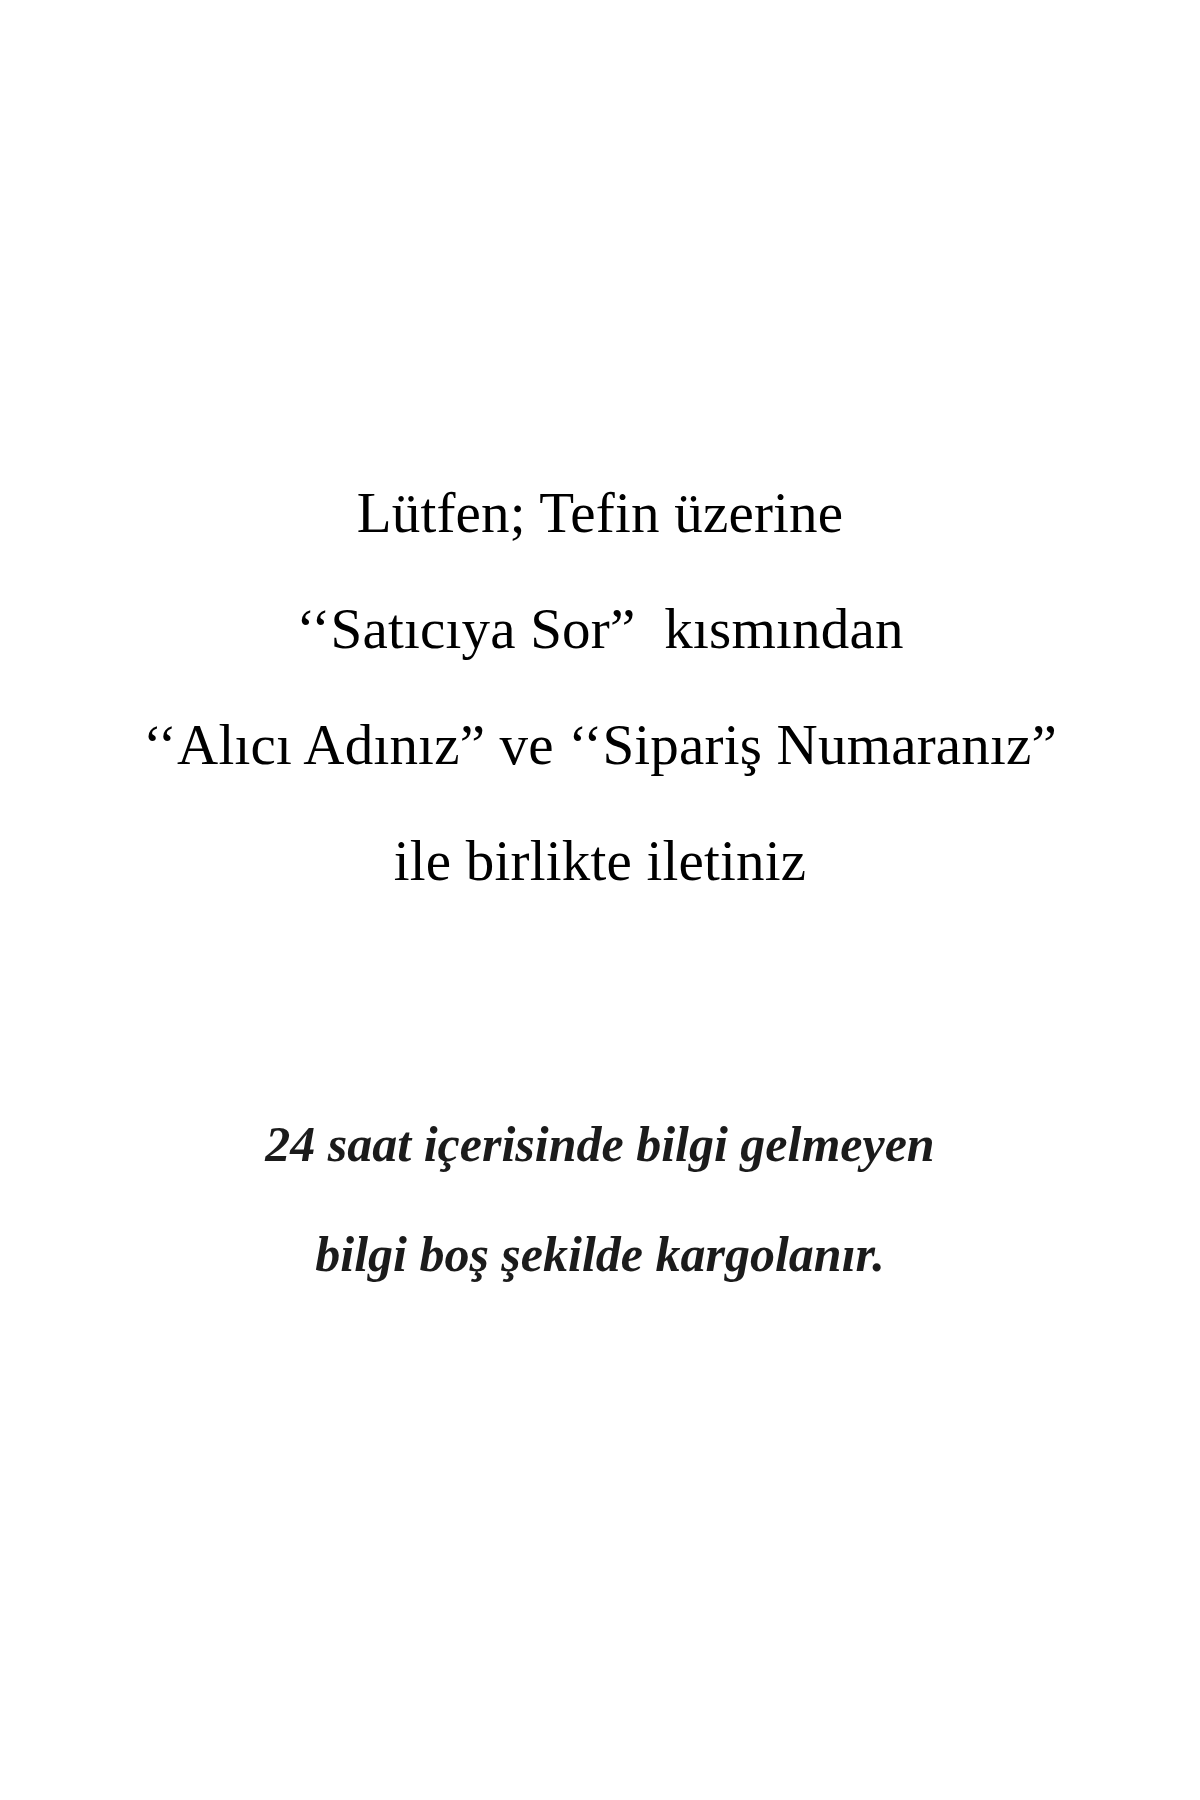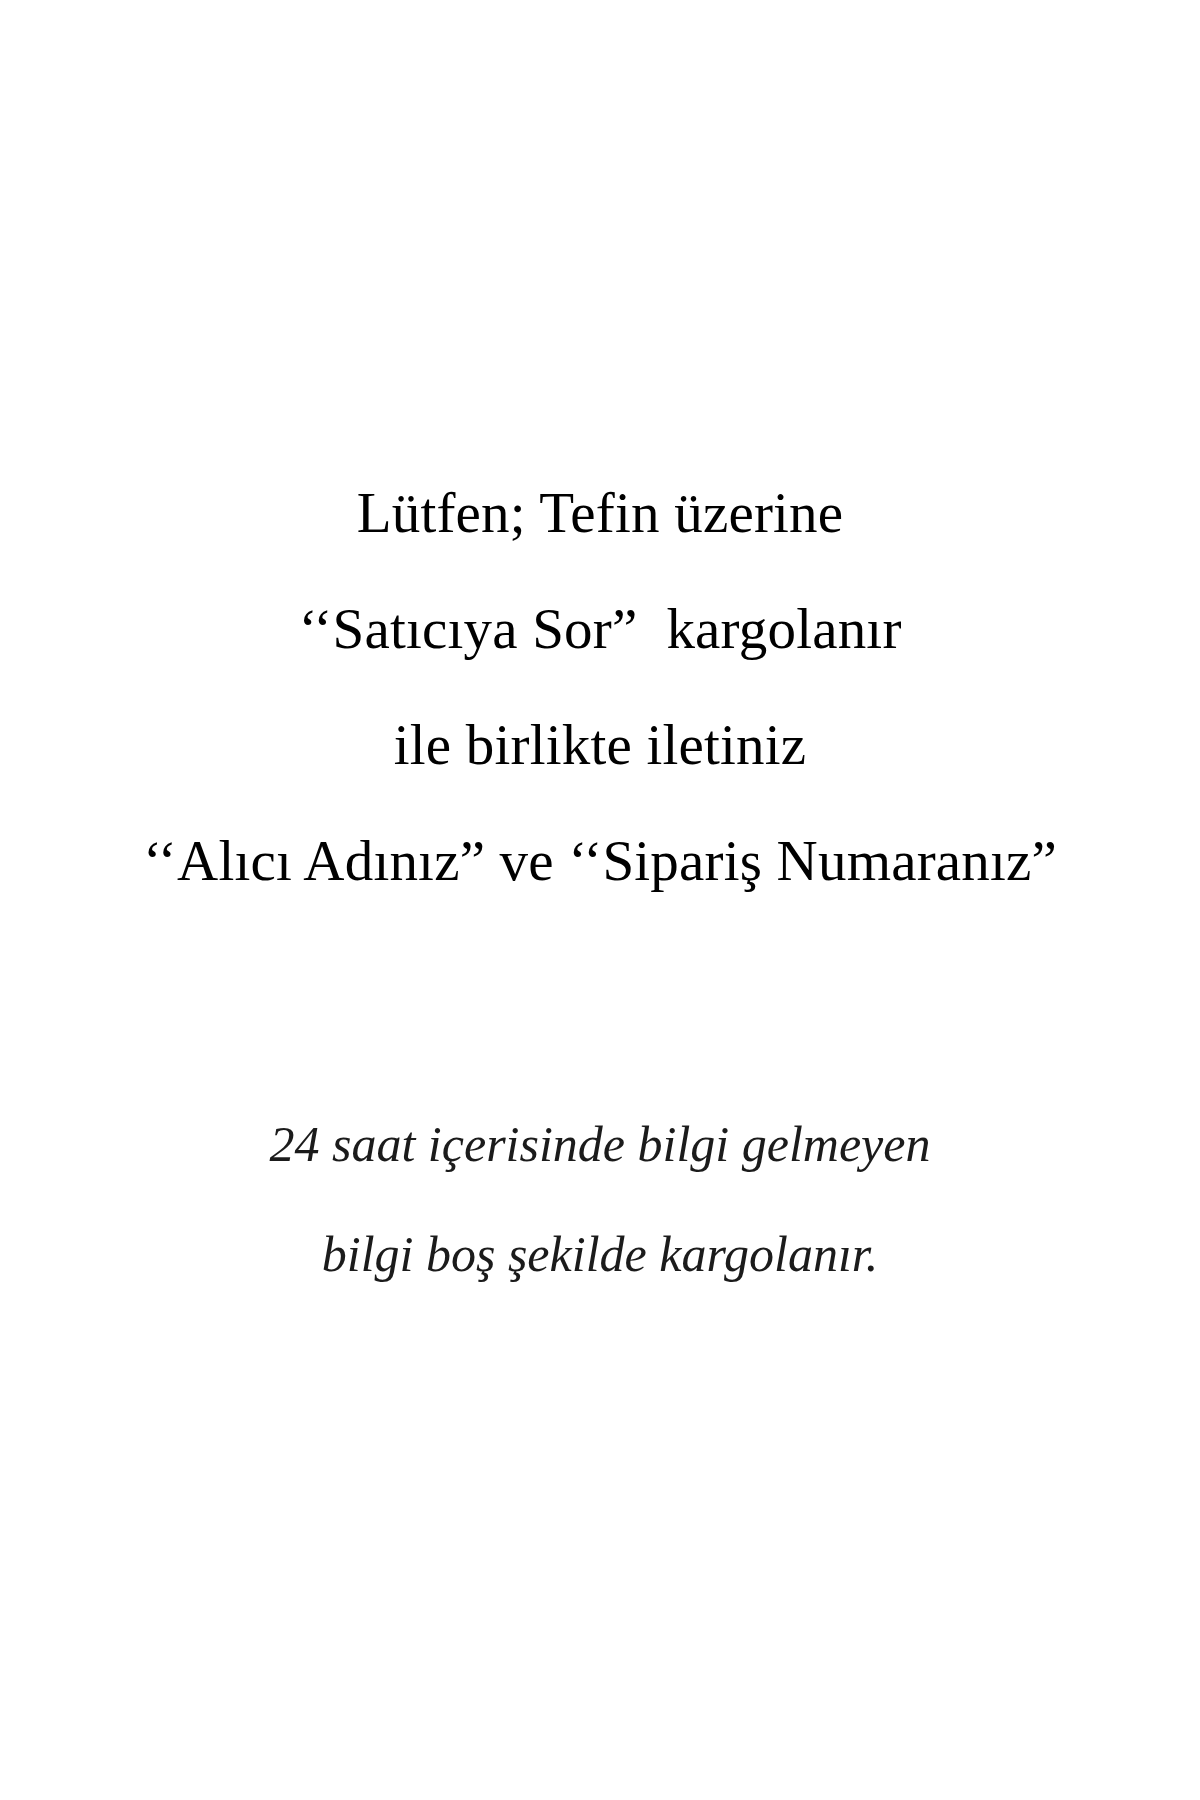--- a/index.html
+++ b/index.html
@@ -49,36 +49,36 @@
 
   .footnote-block {
     width: 1000px;
     text-align: center;
   }
 
   .footnote-line {
     font-size: 50px;
     line-height: 110px;
     font-style: italic;
-    font-weight: 400;
+    font-weight: 700;
     color: #1b1b1b;
     white-space: pre;
   }
 </style>
 </head>
 <body>
 
 <div class="page">
   <div class="content">
 
     <div class="notice-block">
       <div class="notice-line">Lütfen; Tefin üzerine</div>
-      <div class="notice-line">‘‘Satıcıya Sor”  kargolanır</div>
+      <div class="notice-line">‘‘Satıcıya Sor”  kısmından</div>
+      <div class="notice-line">‘‘Alıcı Adınız” ve ‘‘Sipariş Numaranız”</div>
       <div class="notice-line">ile birlikte iletiniz</div>
-      <div class="notice-line">‘‘Alıcı Adınız” ve ‘‘Sipariş Numaranız”</div>
     </div>
 
     <div class="spacer"></div>
 
     <div class="footnote-block">
       <div class="footnote-line">24 saat içerisinde bilgi gelmeyen</div>
       <div class="footnote-line">bilgi boş şekilde kargolanır.</div>
     </div>
 
   </div>

